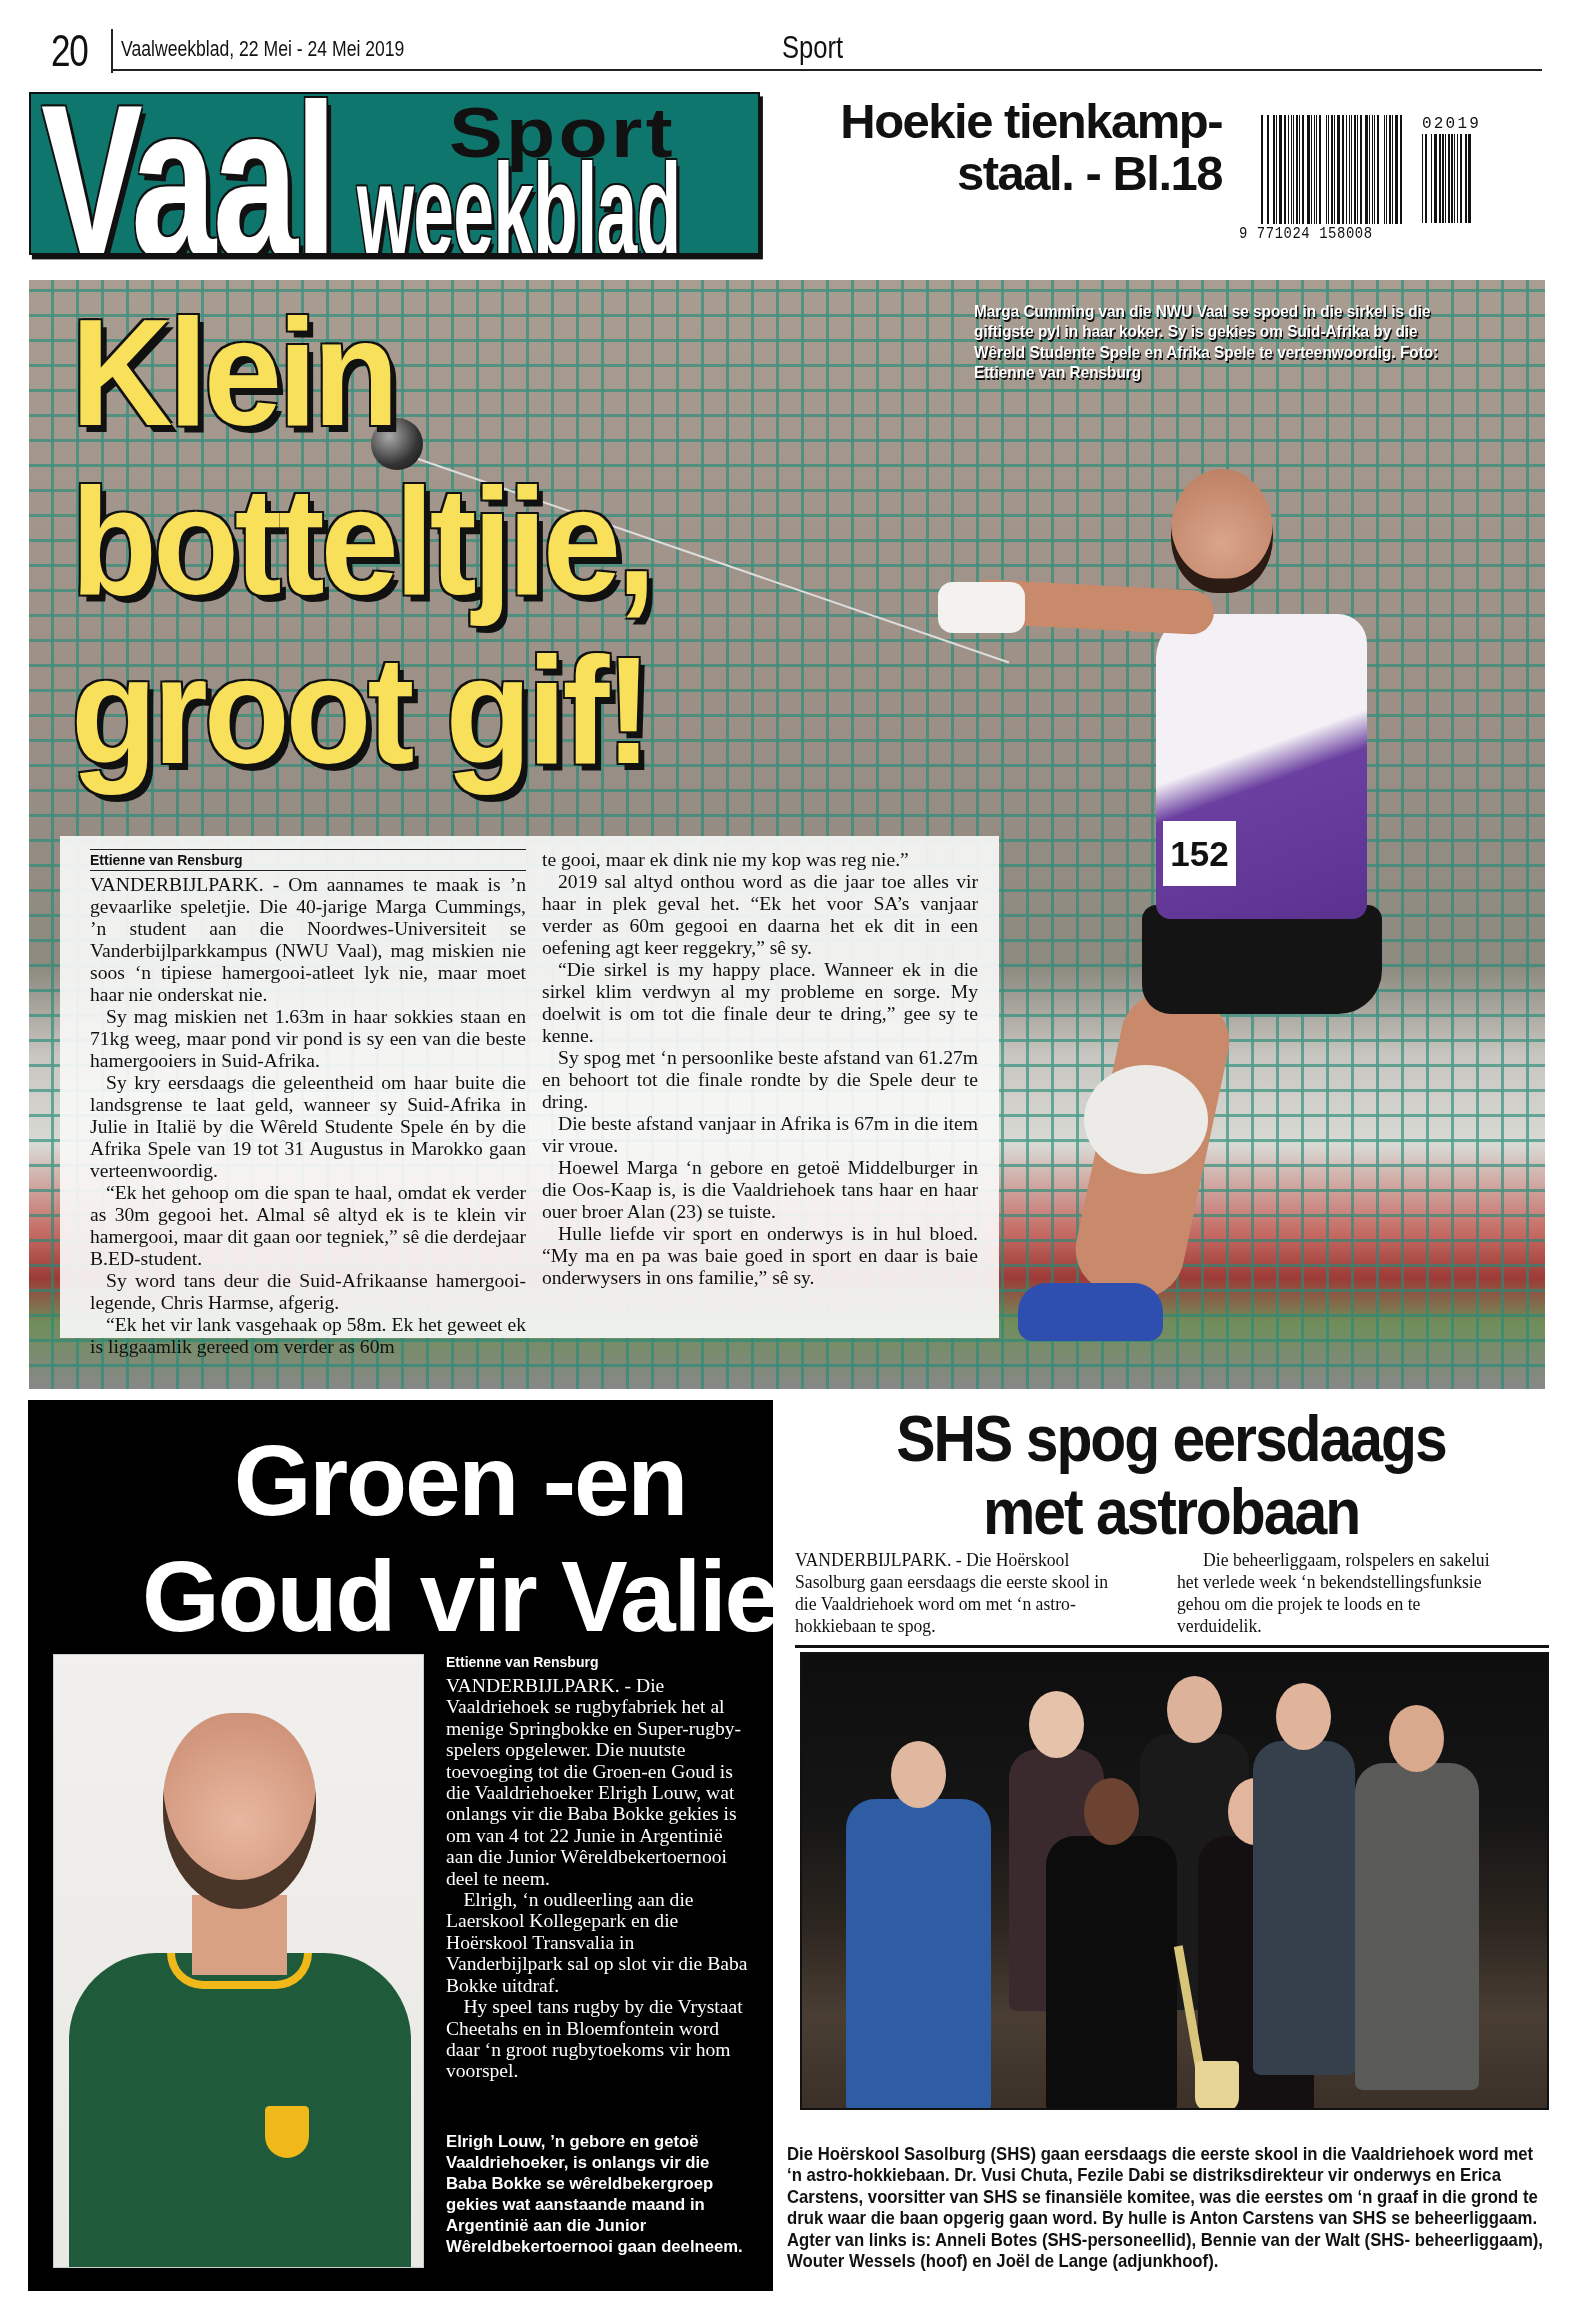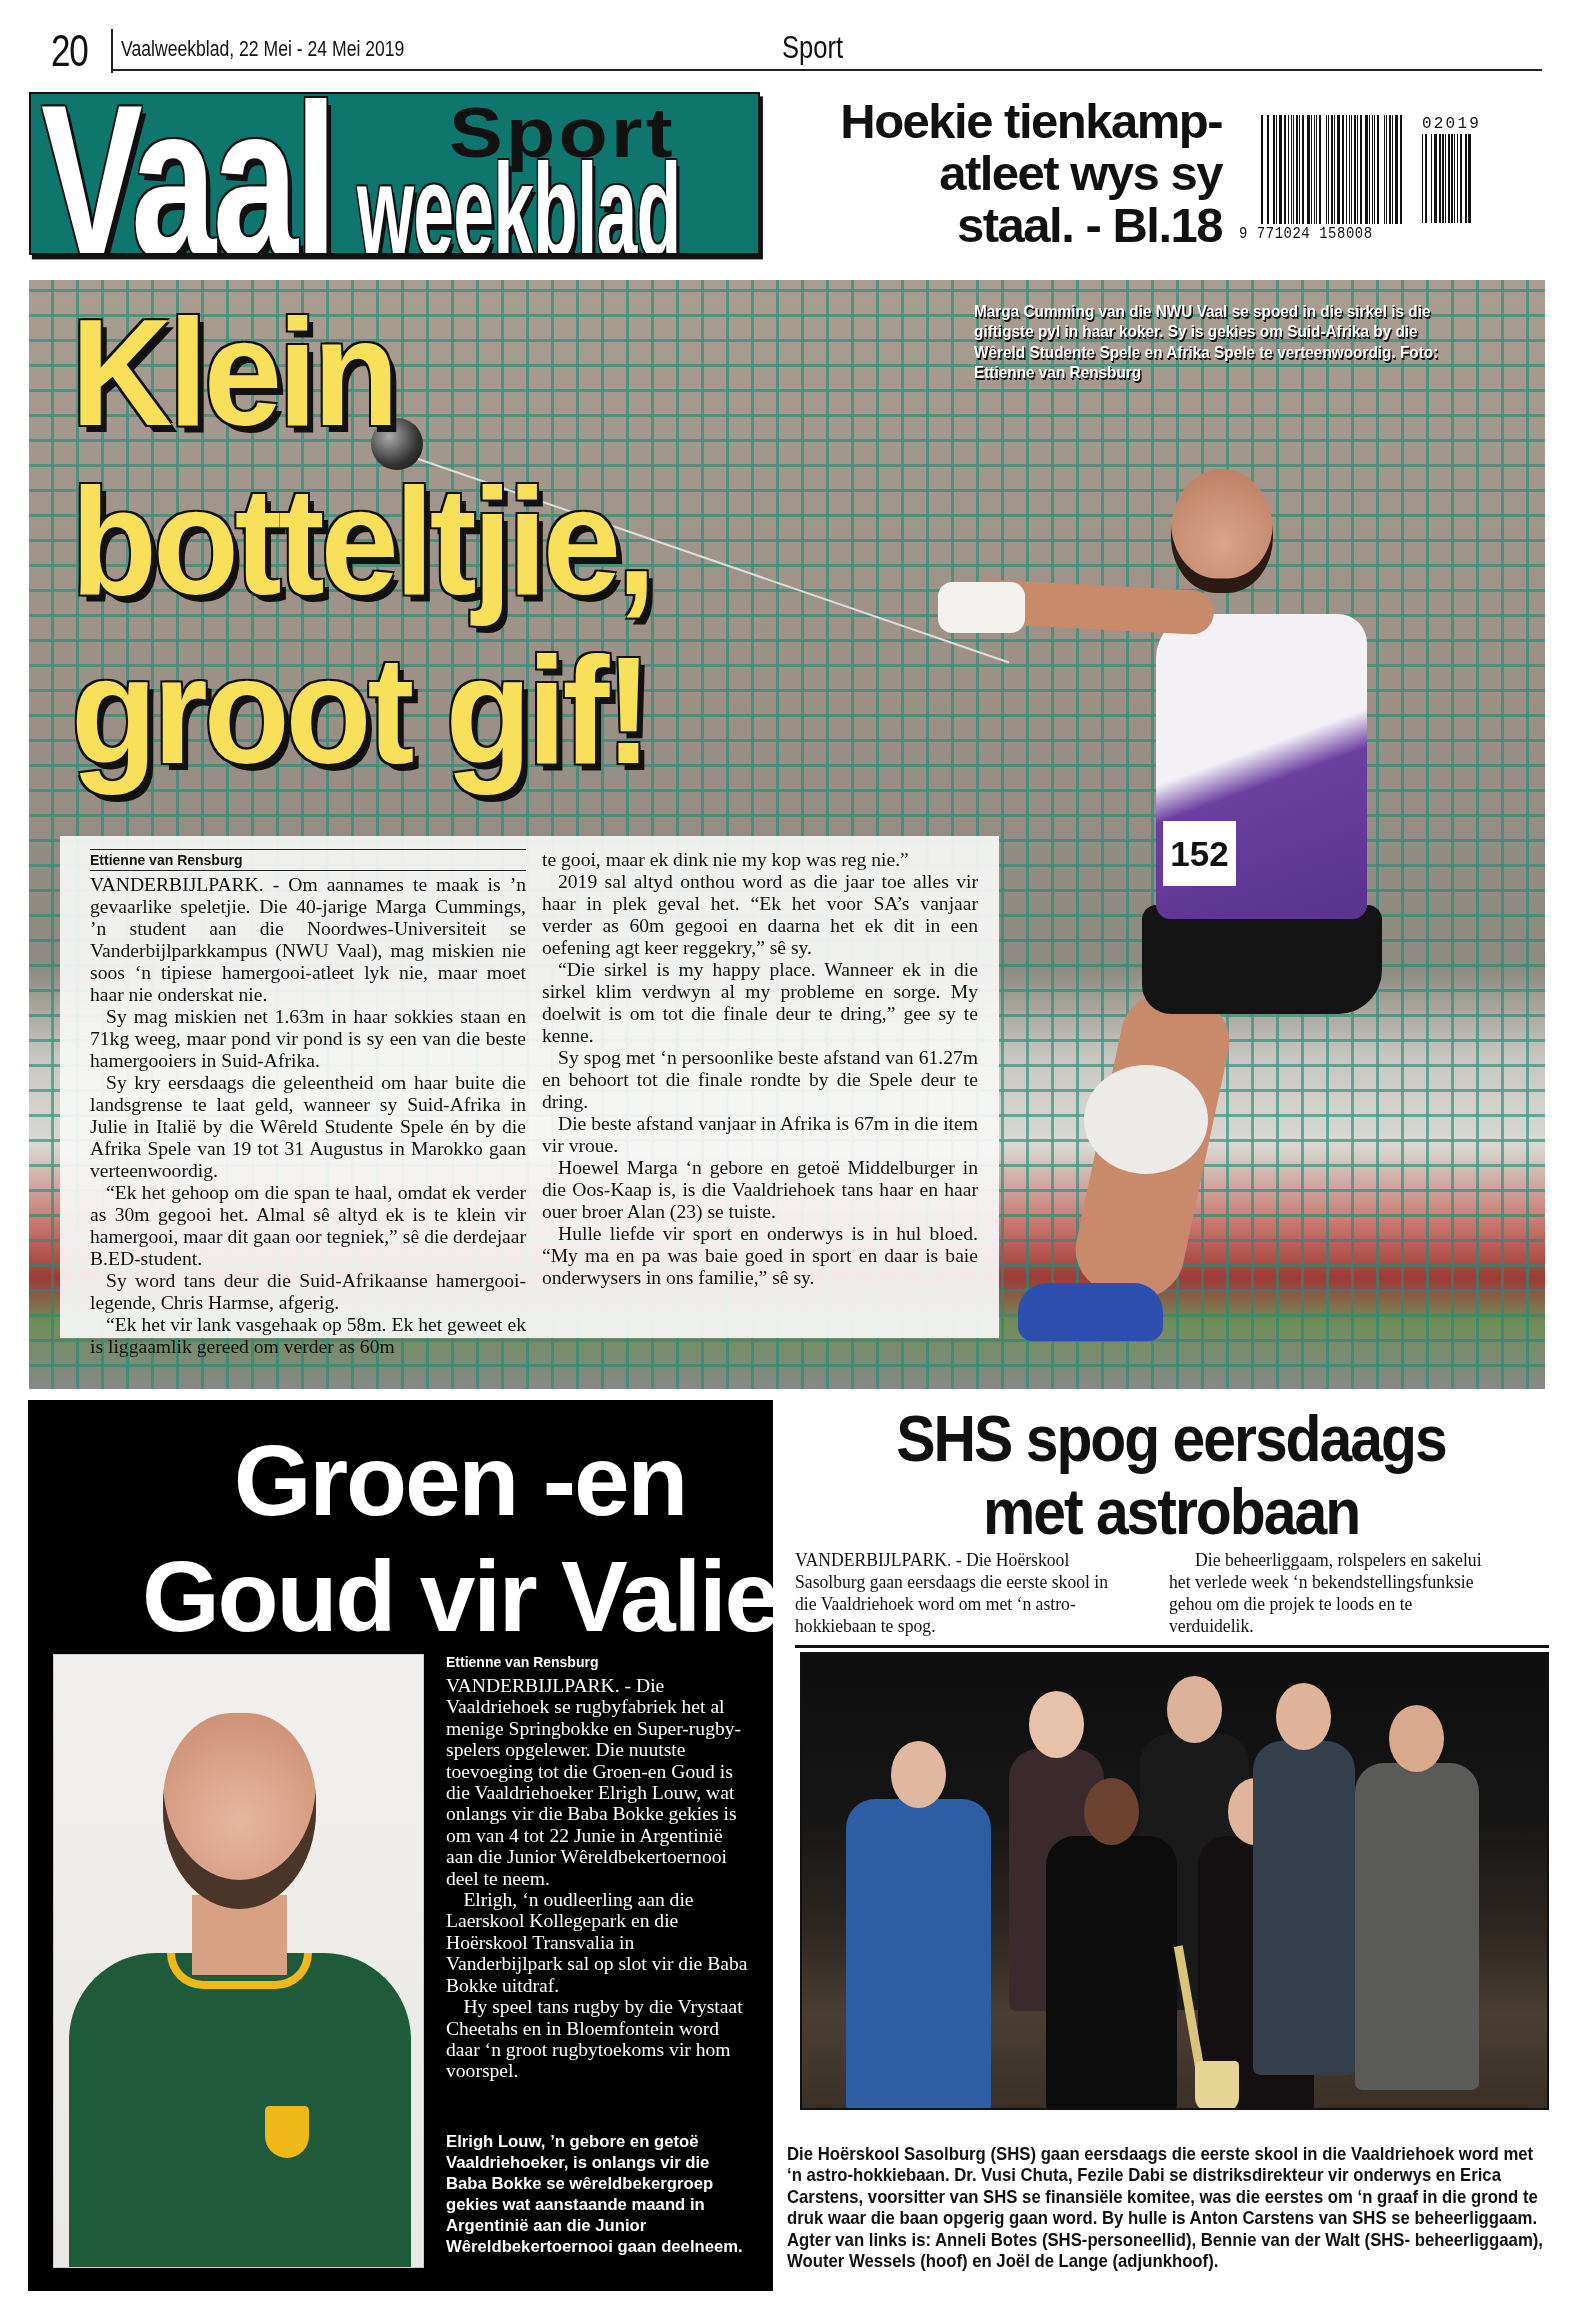--- a/index.html
+++ b/index.html
@@ -80,21 +80,21 @@
   .rugby-photo .badge { position: absolute; left: 211px; top: 451px; width: 44px; height: 52px; background: #f0b819; border-radius: 4.4px 4.4px 22px 22px; }
   .rugby-byline { position: absolute; left: 418px; top: 254px; font-family: "Liberation Sans", sans-serif; font-weight: 700; font-size: 14px; }
   .rugby-body { position: absolute; left: 418px; top: 275px; width: 305px; font-size: 19.6px; line-height: 21.4px; }
   .rugby-body p { text-indent: 17.4px; }
   .rugby-body p.first { text-indent: 0; }
   .rugby-caption { position: absolute; left: 418px; top: 731px; width: 305px; font-family: "Liberation Sans", sans-serif; font-weight: 700; font-size: 16.7px; line-height: 21px; }
 
   
   .shs-headline { position: absolute; left: 793px; top: 1403px; width: 756px; text-align: center; font-family: "Liberation Sans", sans-serif; font-weight: 700; font-size: 64px; line-height: 73px; letter-spacing: -2.2px; transform: scaleX(0.92); transform-origin: center top; }
   .shs-headline span { display: block; }
-  .shs-body { position: absolute; left: 795px; top: 1549px; width: 749px; display: flex; gap: 8px; font-size: 19.6px; line-height: 22px; }
+  .shs-body { position: absolute; left: 795px; top: 1549px; width: 749px; display: flex; gap: 16px; font-size: 19.6px; line-height: 22px; }
   .shs-body p { width: 366px; transform: scaleX(0.9); transform-origin: left top; }
   .shs-body p.indent { text-indent: 29px; }
   .shs-rule { position: absolute; left: 795px; top: 1645px; width: 754px; height: 2.9px; background: #111; }
   .shs-photo { position: absolute; left: 800px; top: 1652px; width: 749px; height: 458px; border: 2.2px solid #111; overflow: hidden;
     background: linear-gradient(180deg, #0e0e0e 0%, #151515 35%, #2d2620 60%, #4a3e34 80%, #3a3028 100%); }
   .person { position: absolute; border-radius: 29px 29px 7.3px 7.3px; }
   .person .hd { position: absolute; top: -58px; left: 50%; margin-left: -28px; width: 55px; height: 67px; border-radius: 50%; }
   .shovel { position: absolute; left: 385px; top: 291px; width: 8.7px; height: 153px; background: #d9c57a; transform: rotate(-10deg); }
   .shovel-blade { position: absolute; left: 393px; top: 407px; width: 44px; height: 51px; background: #e6d594; border-radius: 4.4px 4.4px 14.5px 14.5px; }
   .shs-caption { position: absolute; left: 787px; top: 2143px; width: 763px; font-family: "Liberation Sans", sans-serif; font-weight: 700; font-size: 19px; line-height: 21.4px; transform: scaleX(0.88); transform-origin: left top; width: 865px; }
@@ -109,21 +109,20 @@
 <div class="head-rule-h"></div>
 
 <div class="logo">
   <div class="logo-vaal">Vaal</div>
   <div class="logo-sport">Sport</div>
   <div class="logo-weekblad">weekblad</div>
 </div>
 
 <div class="teaser">
   <span>Hoekie tienkamp-</span>
-  <span>atleet wys sy</span>
   <span>staal. - Bl.18</span>
 </div>
 
 <div class="barcode">
   <div class="barcode-main"></div>
   <div class="barcode-addon"></div>
   <div class="barcode-addon-num">02019</div>
   <div class="barcode-num">9 771024 158008</div>
 </div>
 

